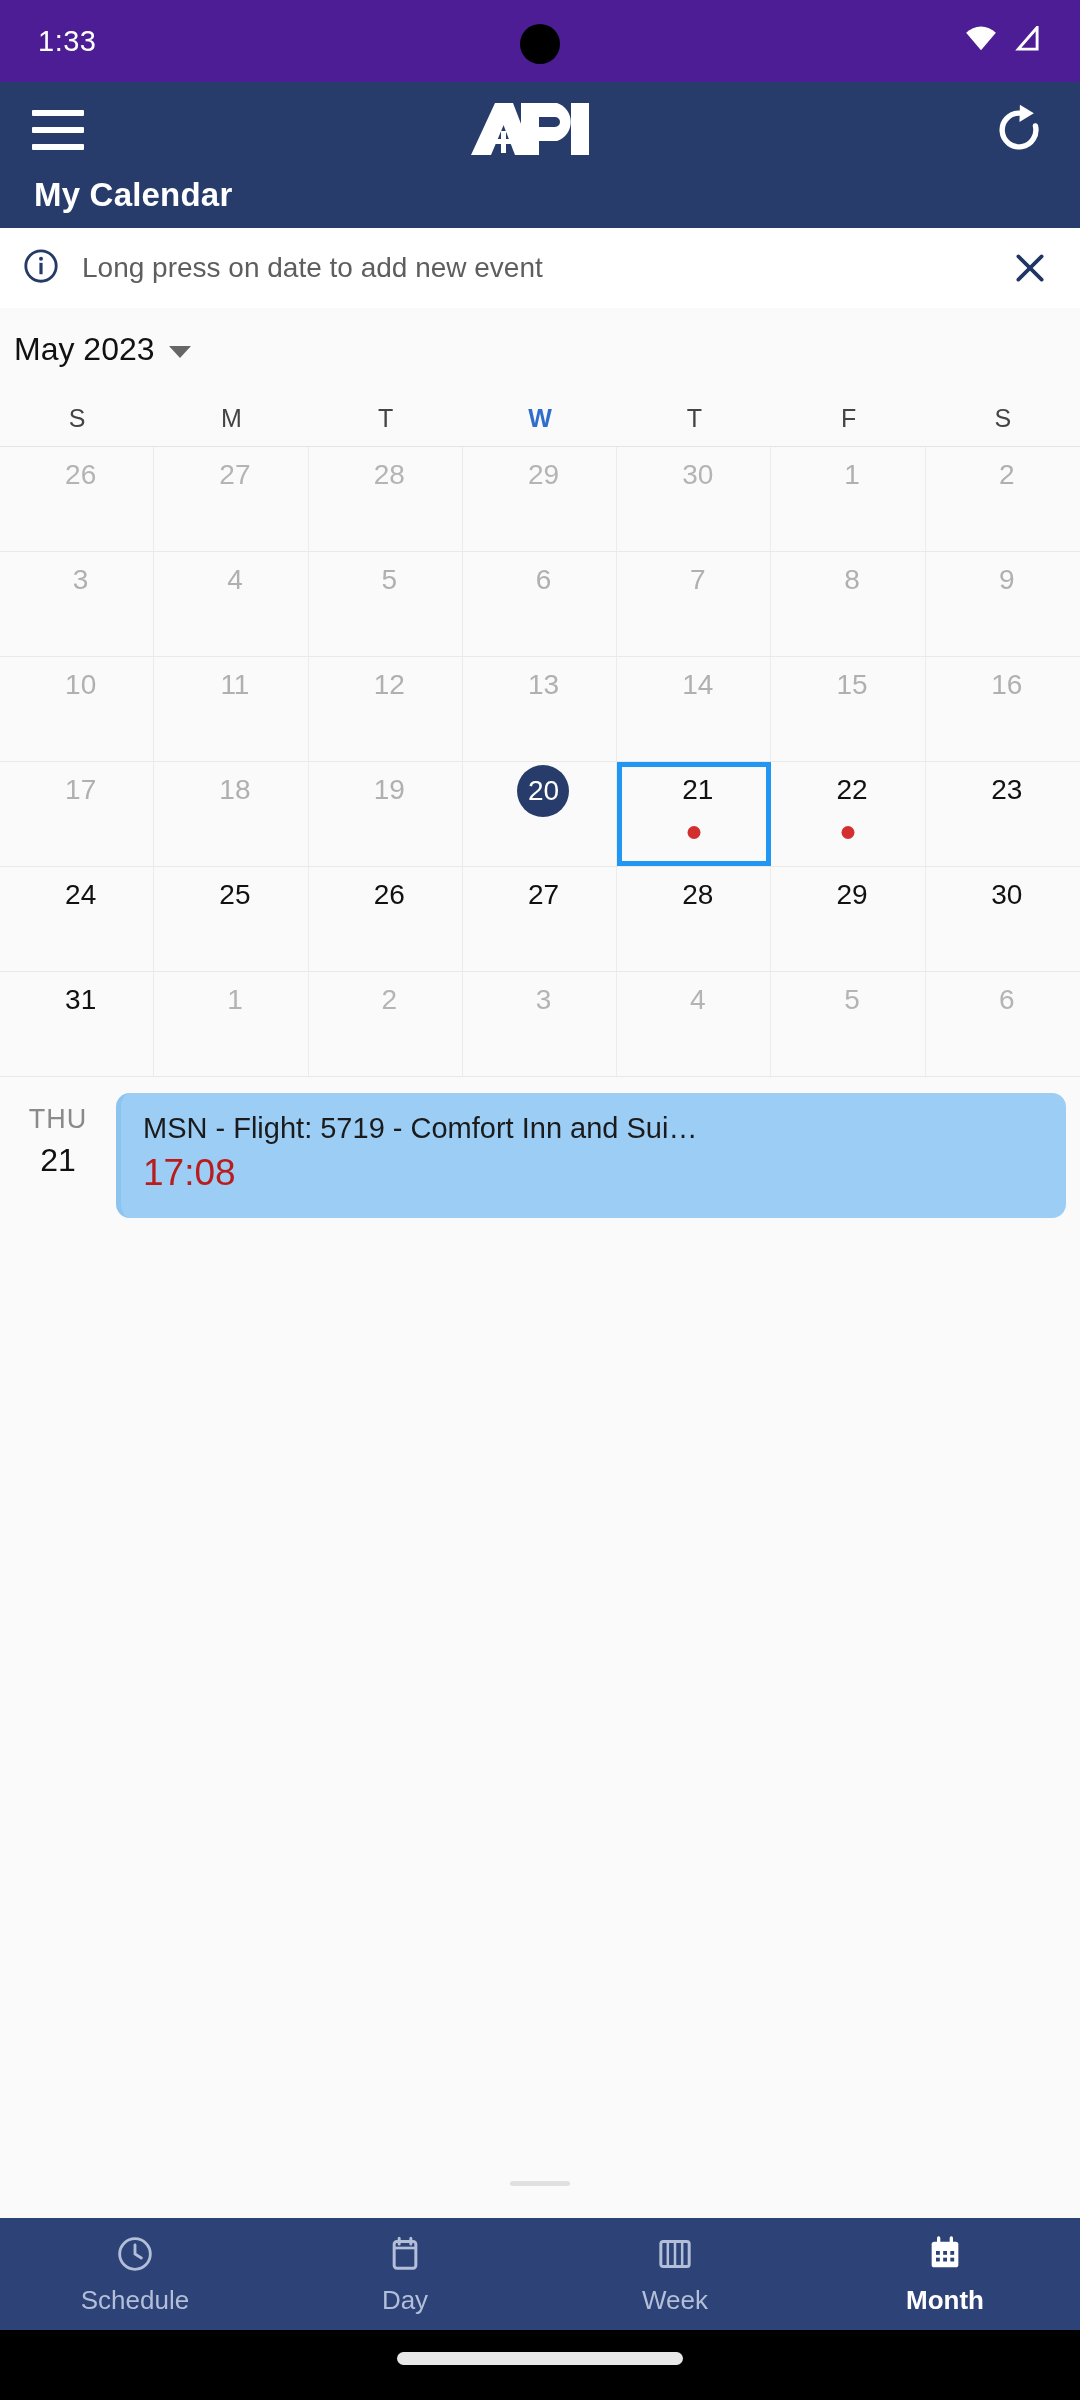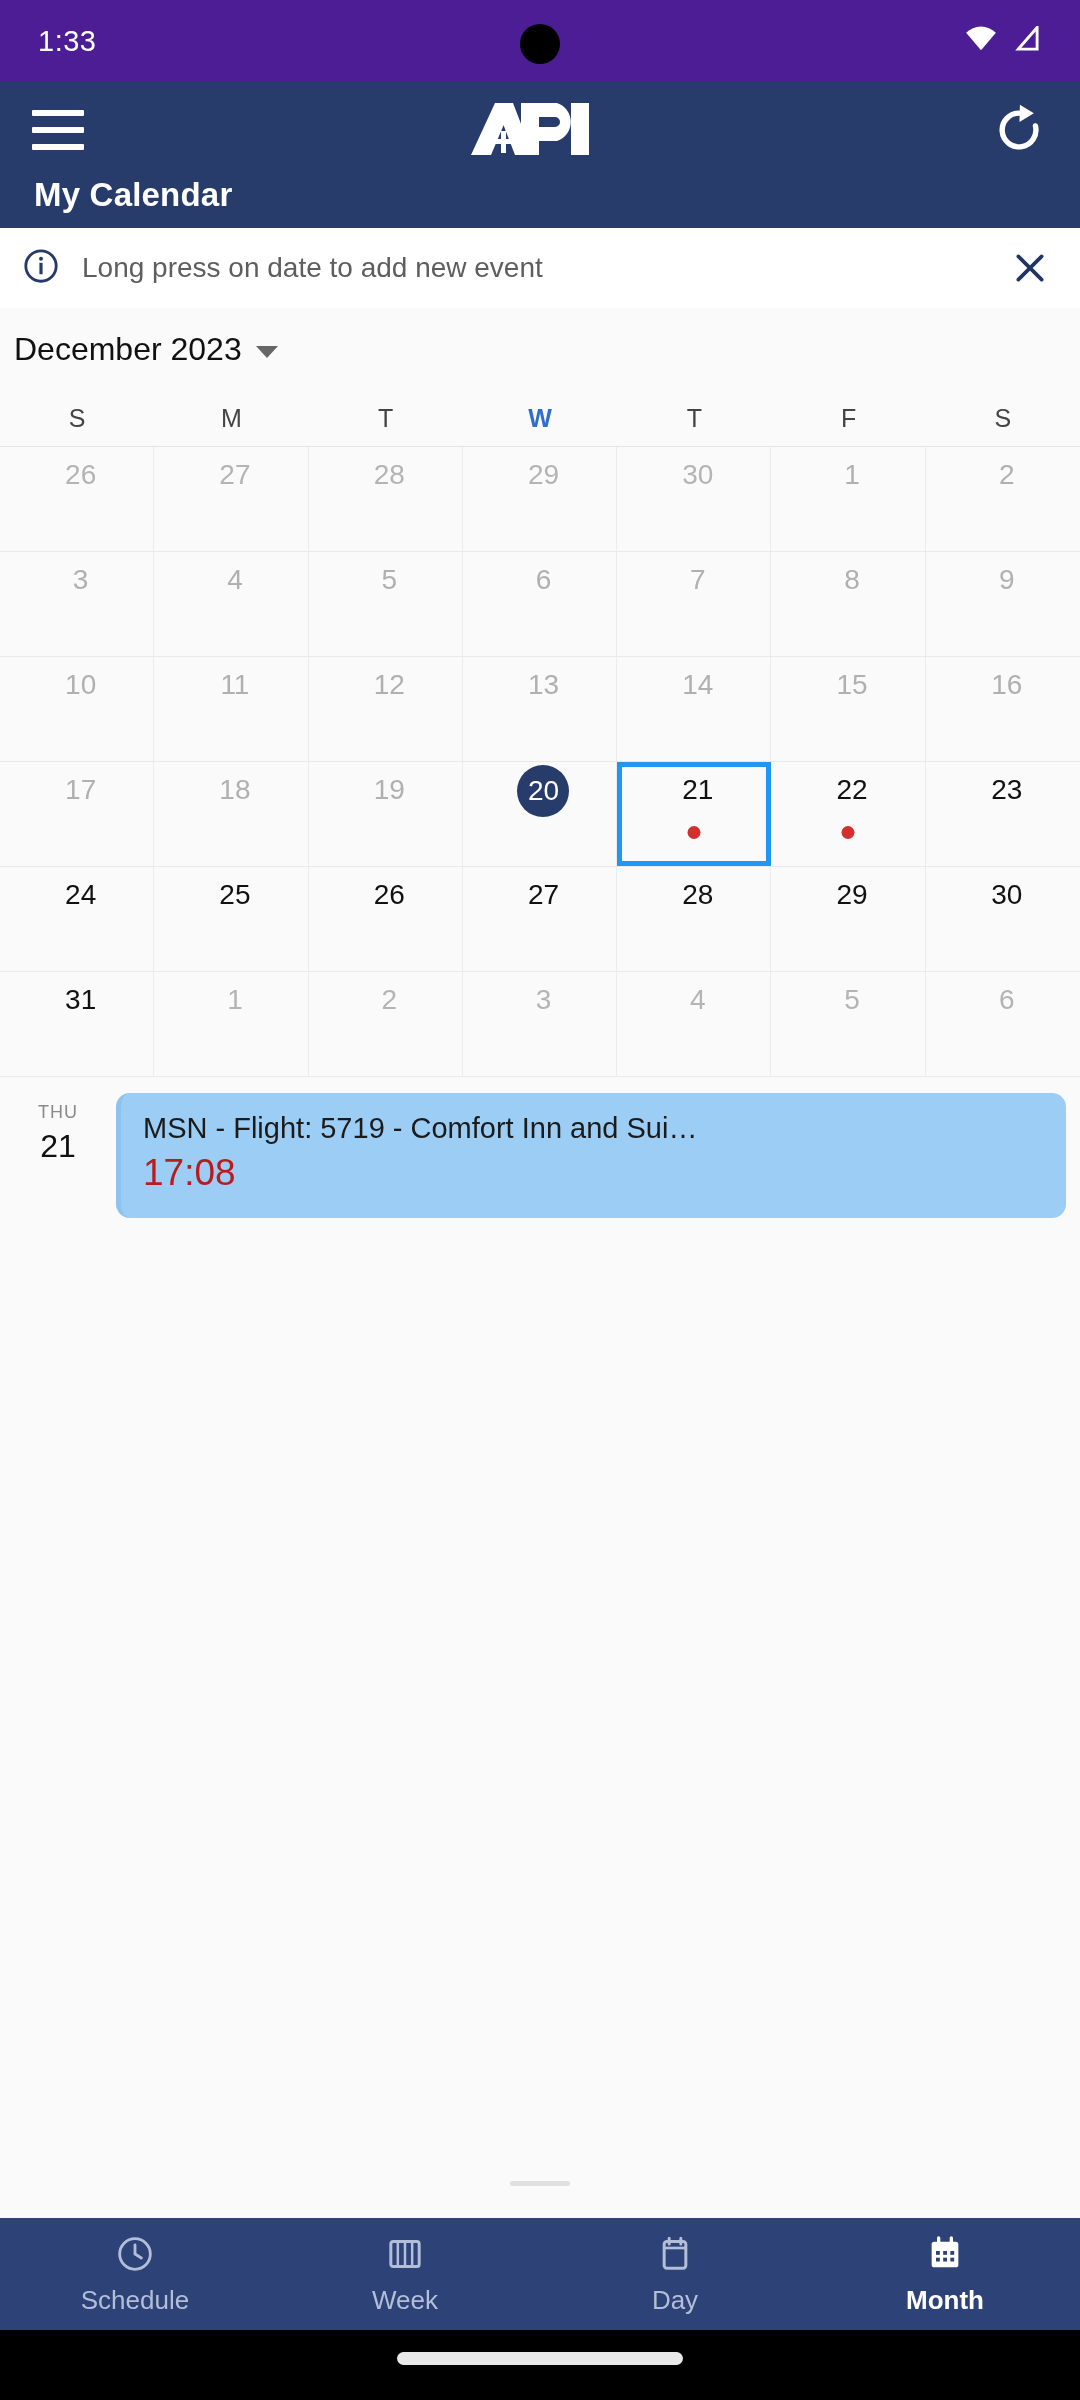--- a/index.html
+++ b/index.html
@@ -78,21 +78,21 @@
     display:flex; align-items:center; justify-content:center; margin-top:-11px;
   }
   .cell.selected { outline:5px solid #2196f3; outline-offset:-5px; z-index:2; }
   .dot { width:13px; height:13px; border-radius:50%; background:#d32f2f;
     position:absolute; bottom:27px; left:50%; transform:translateX(-50%); }
 
   
   .agenda { background:#fafafa; }
   .agenda-row { display:flex; padding:16px 14px 0 0; gap:0; }
   .agenda-date { width:116px; text-align:center; padding-top:6px; flex:none; }
-  .agenda-dow { font-size:18px; color:#8a8a8a; letter-spacing:1px; line-height:1.5; }
+  .agenda-dow { font-size:27px; color:#8a8a8a; letter-spacing:1px; line-height:1.5; }
   .agenda-day { font-size:32px; color:#111; line-height:1.3; }
   .event-card {
     flex:1; background:#9ccdf5; border-radius:14px; padding:16px 20px 20px 22px;
     border-left:5px solid #8dc3ef; min-height:98px;
   }
   .event-title { font-size:29px; color:#1b1b1b; line-height:1.35; white-space:nowrap;
     overflow:hidden; text-overflow:ellipsis; }
   .event-time { font-size:37px; color:#b91c1c; line-height:1.35; }
 
   
@@ -176,21 +176,21 @@
     </span>
     <div class="banner-text">Long press on date to add new event</div>
     <div class="banner-close">
       <svg width="40" height="40" viewBox="0 0 24 24">
         <path d="M5 5 L19 19 M19 5 L5 19" stroke="#1f3563" stroke-width="2.2" stroke-linecap="round"></path>
       </svg>
     </div>
   </div>
 
   <div class="month-bar">
-    <div class="month-label">December 2023</div>
+    <div class="month-label">May 2023</div>
     <div class="caret"></div>
   </div>
 
   <div class="weekdays" id="weekdays">
       <div class="weekday">S</div>
       <div class="weekday">M</div>
       <div class="weekday">T</div>
       <div class="weekday today-col">W</div>
       <div class="weekday">T</div>
       <div class="weekday">F</div>
@@ -361,35 +361,35 @@
           <svg width="40" height="40" viewBox="0 0 24 24">
             <circle cx="12" cy="12" r="9.2" fill="none" stroke="currentColor" stroke-width="1.7"></circle>
             <path d="M12 6.6 L12 12 L15.8 14.4" fill="none" stroke="currentColor" stroke-width="1.7" stroke-linecap="round"></path>
           </svg>
         </div>
         <div class="navlabel">Schedule</div>
       </div>
       <div class="navitem">
         <div class="navicon" style="color: rgb(179, 191, 216);">
           <svg width="40" height="40" viewBox="0 0 24 24">
-            <rect x="3.5" y="4.5" width="17" height="15" rx="1.4" fill="none" stroke="currentColor" stroke-width="1.8"></rect>
-            <path d="M7.7 4.5 L7.7 19.5 M12 4.5 L12 19.5 M16.3 4.5 L16.3 19.5" stroke="currentColor" stroke-width="1.5"></path>
-          </svg>
-        </div>
-        <div class="navlabel">Week</div>
+            <rect x="5.5" y="4.5" width="13" height="16" rx="1.6" fill="none" stroke="currentColor" stroke-width="1.8"></rect>
+            <path d="M8.5 2.6 L8.5 6 M15.5 2.6 L15.5 6" stroke="currentColor" stroke-width="1.8" stroke-linecap="round"></path>
+            <path d="M5.5 8.4 L18.5 8.4" stroke="currentColor" stroke-width="1.6"></path>
+          </svg>
+        </div>
+        <div class="navlabel">Day</div>
       </div>
       <div class="navitem">
         <div class="navicon" style="color: rgb(179, 191, 216);">
           <svg width="40" height="40" viewBox="0 0 24 24">
-            <rect x="5.5" y="4.5" width="13" height="16" rx="1.6" fill="none" stroke="currentColor" stroke-width="1.8"></rect>
-            <path d="M8.5 2.6 L8.5 6 M15.5 2.6 L15.5 6" stroke="currentColor" stroke-width="1.8" stroke-linecap="round"></path>
-            <path d="M5.5 8.4 L18.5 8.4" stroke="currentColor" stroke-width="1.6"></path>
-          </svg>
-        </div>
-        <div class="navlabel">Day</div>
+            <rect x="3.5" y="4.5" width="17" height="15" rx="1.4" fill="none" stroke="currentColor" stroke-width="1.8"></rect>
+            <path d="M7.7 4.5 L7.7 19.5 M12 4.5 L12 19.5 M16.3 4.5 L16.3 19.5" stroke="currentColor" stroke-width="1.5"></path>
+          </svg>
+        </div>
+        <div class="navlabel">Week</div>
       </div>
       <div class="navitem active">
         <div class="navicon" style="color: rgb(255, 255, 255);">
           <svg width="40" height="40" viewBox="0 0 24 24">
             <rect x="4" y="4.6" width="16" height="15.4" rx="1.6" fill="currentColor"></rect>
             <path d="M8.2 2.4 L8.2 6 M15.8 2.4 L15.8 6" stroke="currentColor" stroke-width="2" stroke-linecap="round"></path>
             <g fill="#2d4277">
               <rect x="6.6" y="10.2" width="2.3" height="2.3"></rect>
               <rect x="10.9" y="10.2" width="2.3" height="2.3"></rect>
               <rect x="15.2" y="10.2" width="2.3" height="2.3"></rect>

